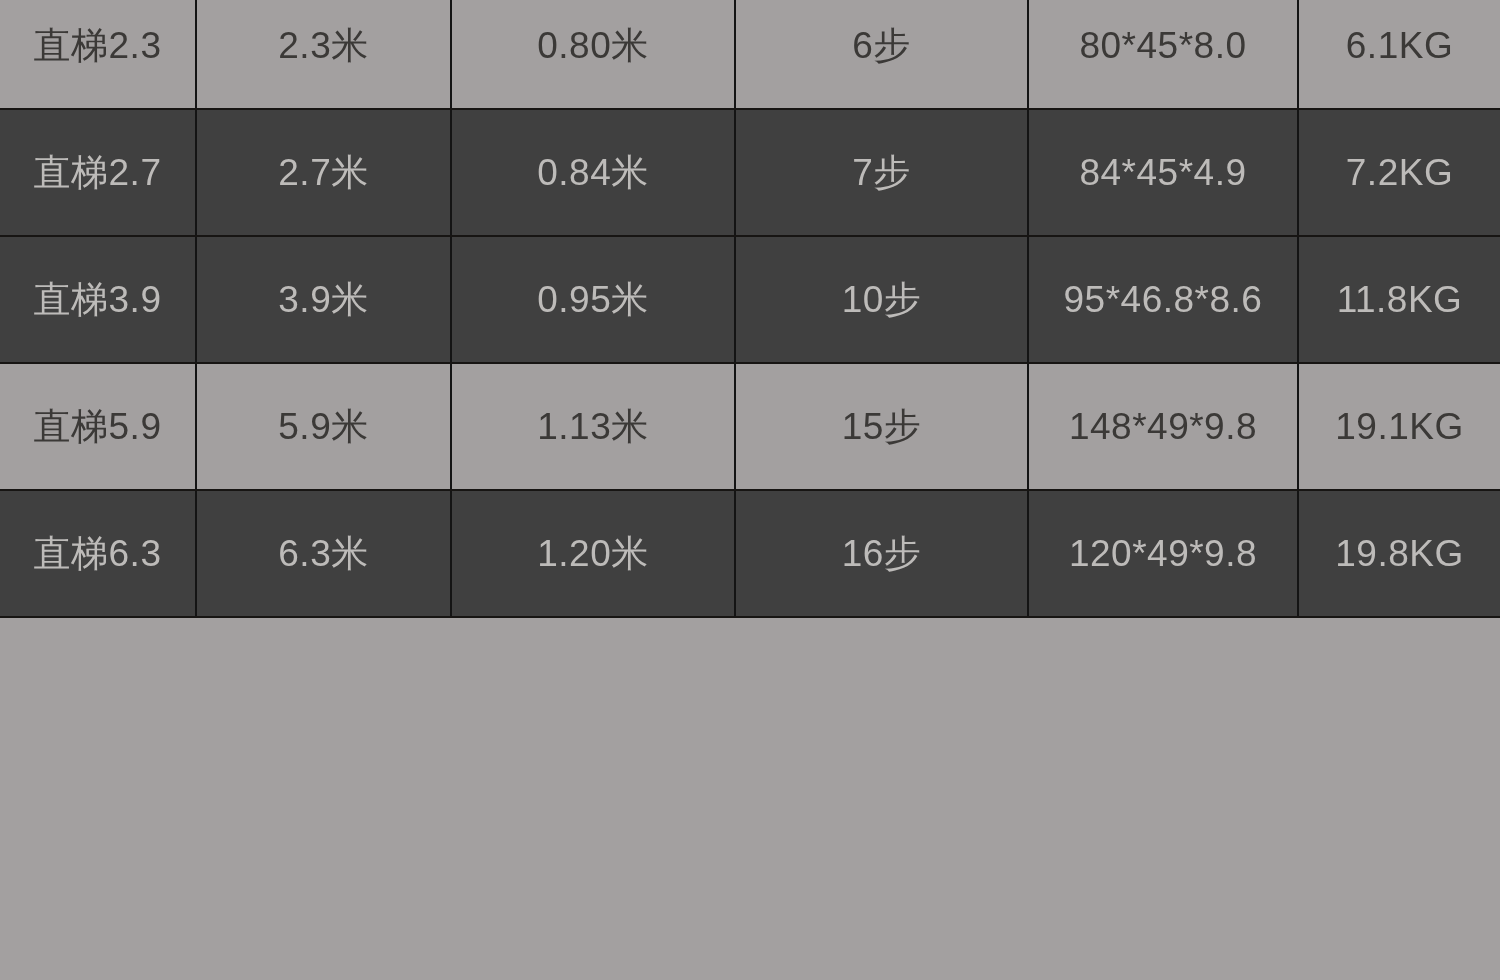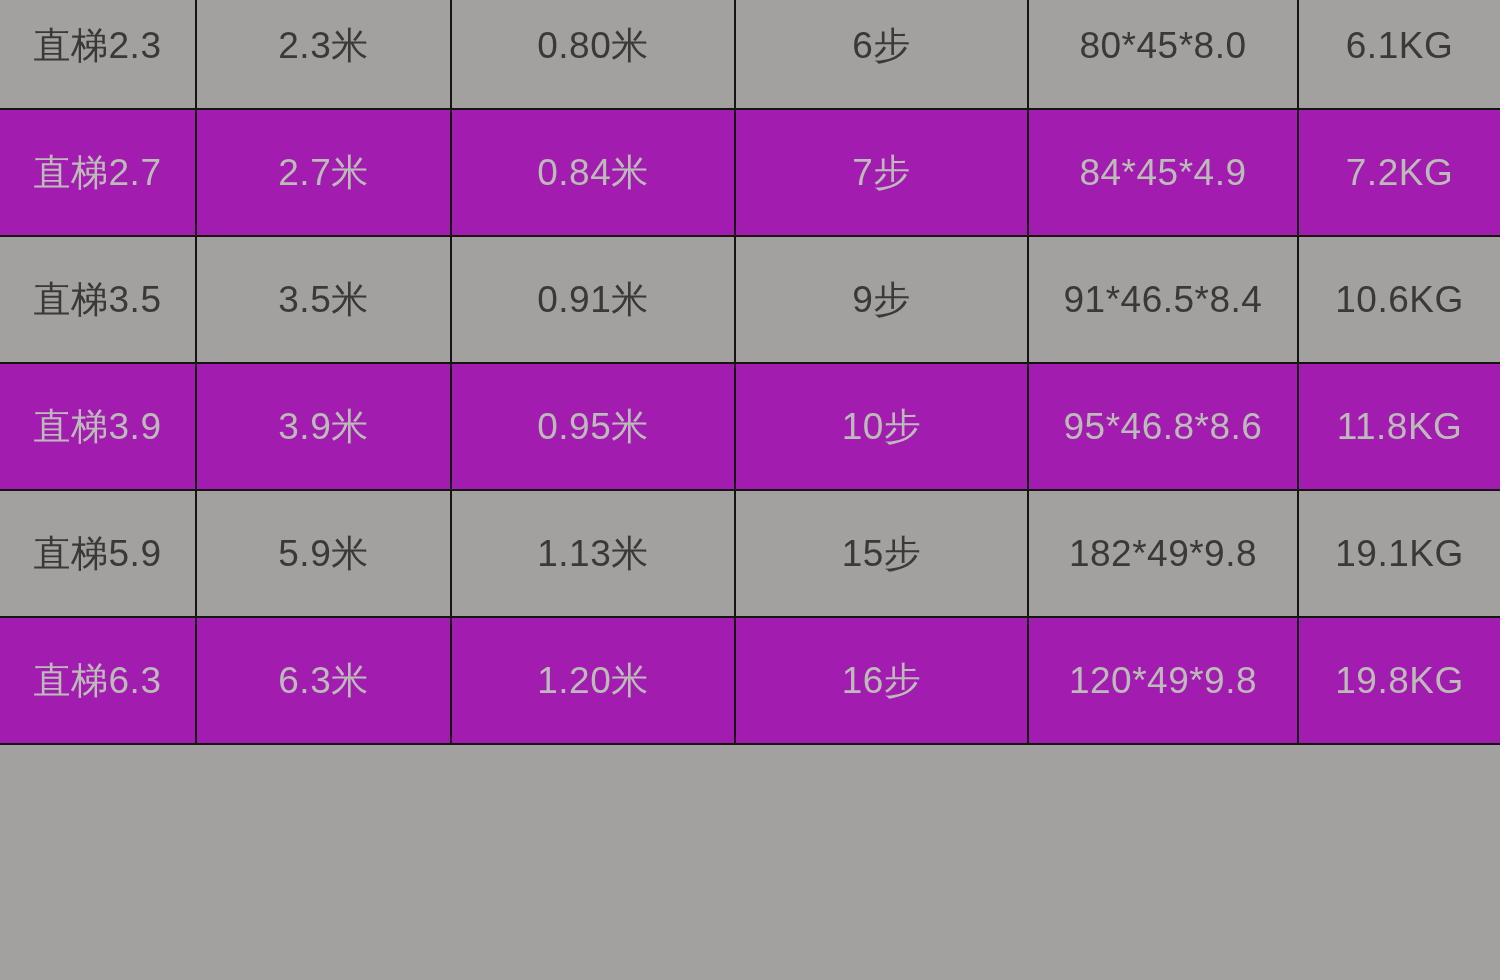--- a/index.html
+++ b/index.html
@@ -39,21 +39,21 @@
   #spec-table td:last-child {
     border-right: none;
   }
 
   
   tr.row-light td {
     background: #a3a0a0;
     color: #3b3937;
   }
   tr.row-dark td {
-    background: #a21caf;
+    background: #404040;
     color: #bdbbb9;
   }
 
   
   col.c0 { width: 196px; }
   col.c1 { width: 255px; }
   col.c2 { width: 284px; }
   col.c3 { width: 293px; }
   col.c4 { width: 270px; }
   col.c5 { width: 202px; }
@@ -80,42 +80,34 @@
         <td>6.1KG</td>
       </tr>
       <tr class="row-dark">
         <td>直梯2.7</td>
         <td>2.7米</td>
         <td>0.84米</td>
         <td>7步</td>
         <td>84*45*4.9</td>
         <td>7.2KG</td>
       </tr>
-      <tr class="row-light">
-        <td>直梯3.5</td>
-        <td>3.5米</td>
-        <td>0.91米</td>
-        <td>9步</td>
-        <td>91*46.5*8.4</td>
-        <td>10.6KG</td>
-      </tr>
       <tr class="row-dark">
         <td>直梯3.9</td>
         <td>3.9米</td>
         <td>0.95米</td>
         <td>10步</td>
         <td>95*46.8*8.6</td>
         <td>11.8KG</td>
       </tr>
       <tr class="row-light">
         <td>直梯5.9</td>
         <td>5.9米</td>
         <td>1.13米</td>
         <td>15步</td>
-        <td>182*49*9.8</td>
+        <td>148*49*9.8</td>
         <td>19.1KG</td>
       </tr>
       <tr class="row-dark">
         <td>直梯6.3</td>
         <td>6.3米</td>
         <td>1.20米</td>
         <td>16步</td>
         <td>120*49*9.8</td>
         <td>19.8KG</td>
       </tr>

